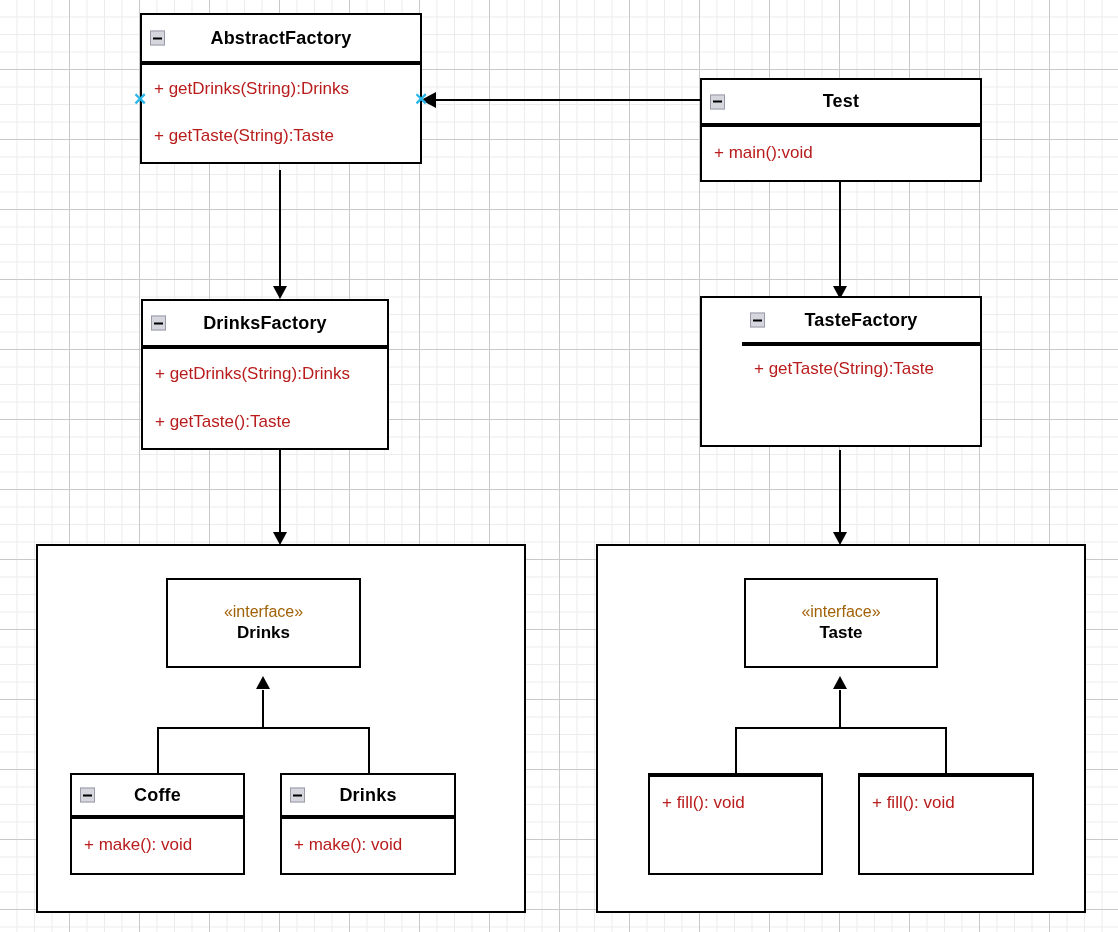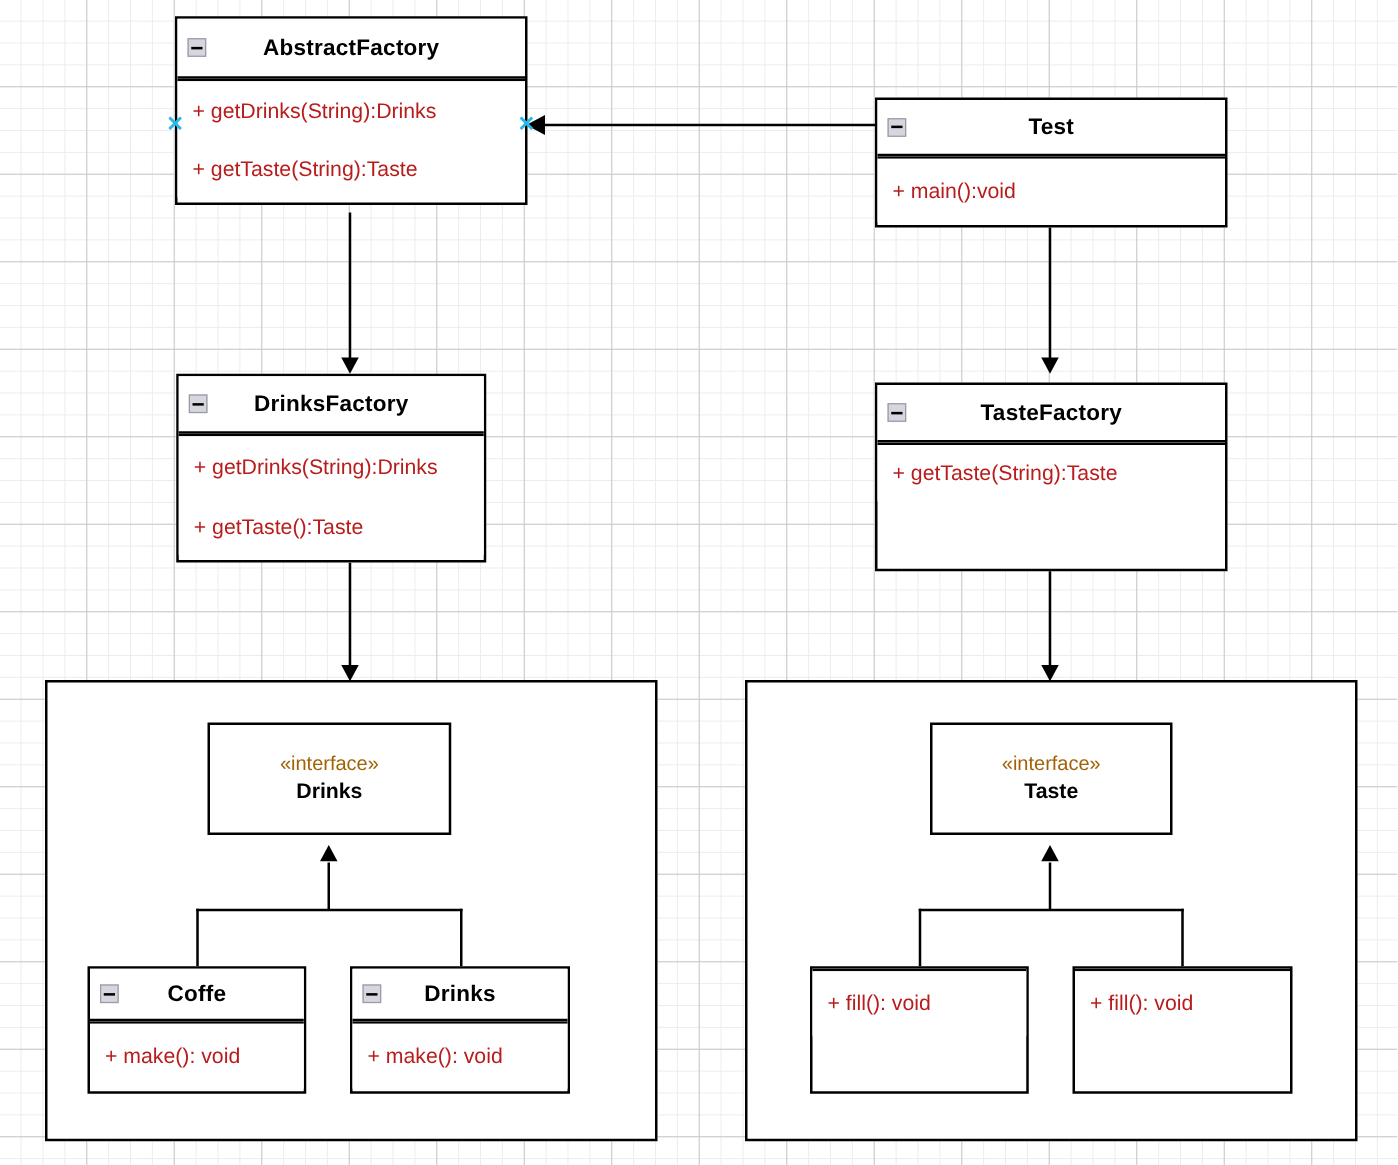--- a/index.html
+++ b/index.html
@@ -238,21 +238,21 @@
         </span>
       <span class="uml-title" style="font-size:18px;">DrinksFactory</span>
     </div>
     <div class="uml-sep"></div>
     <div class="uml-body">
       <div class="uml-member" style="height:50px; font-size:17px;">+ getDrinks(String):Drinks</div>
       <div class="uml-member" style="height:45px; font-size:17px;">+ getTaste():Taste</div>
     </div>
   </div>
 
-  <div class="uml-class" style="left:700px; top:306px; width:282px; height:151px;">
+  <div class="uml-class" style="left:700px; top:296px; width:282px; height:151px;padding-left:40px;">
     <div class="uml-header" style="height:46px;">
       <span class="collapse-icon">
           <i></i>
         </span>
       <span class="uml-title" style="font-size:18px;">TasteFactory</span>
     </div>
     <div class="uml-sep"></div>
     <div class="uml-body">
       <div class="uml-member" style="height:45px; font-size:17px;">+ getTaste(String):Taste</div>
     </div>

